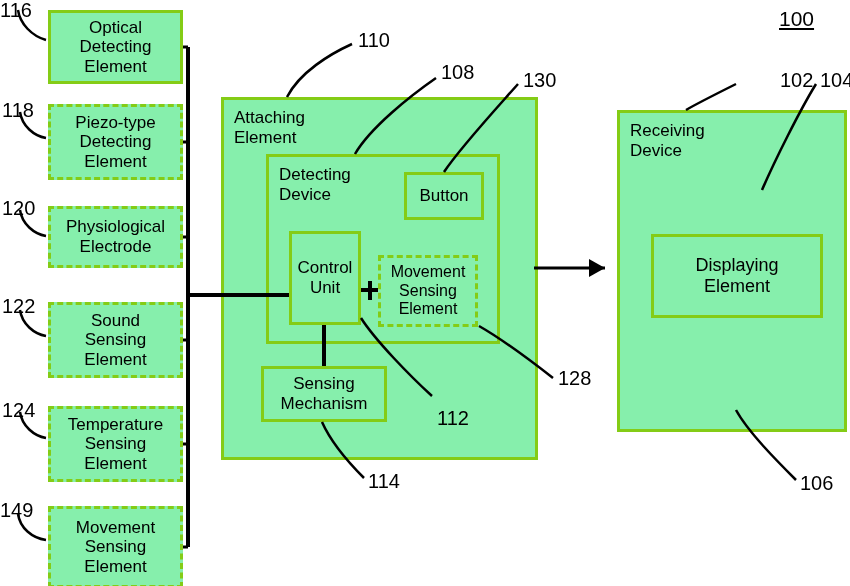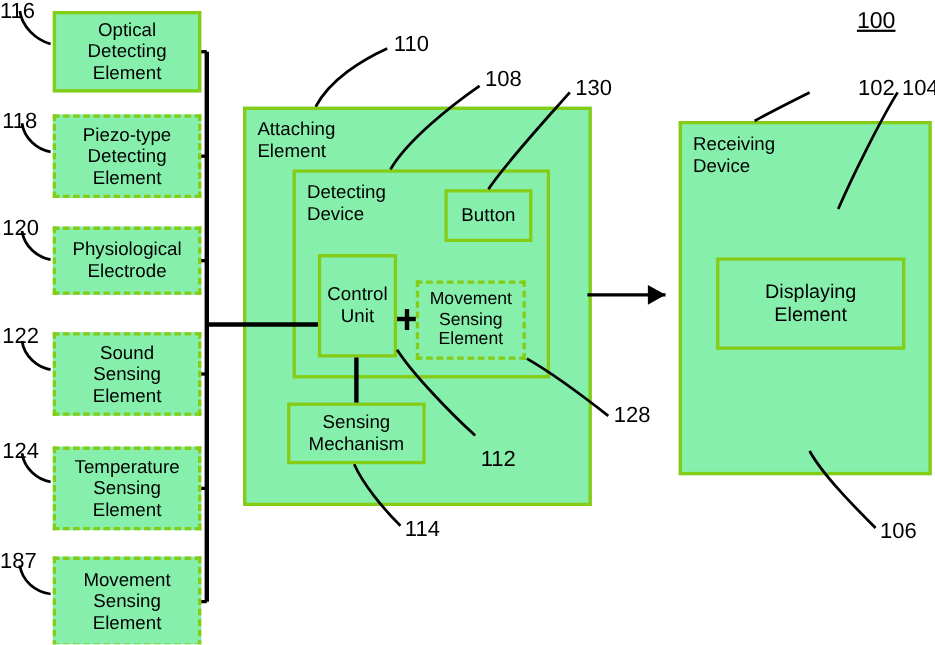--- a/index.html
+++ b/index.html
@@ -149,21 +149,21 @@
 Element</span>
   </div>
 
 
 
   <div class="reftag" style="left:0px; top:0px;">116</div>
   <div class="reftag" style="left:2px; top:100px;">118</div>
   <div class="reftag" style="left:2px; top:198px;">120</div>
   <div class="reftag" style="left:2px; top:296px;">122</div>
   <div class="reftag" style="left:2px; top:400px;">124</div>
-  <div class="reftag" style="left:0px; top:500px;">187</div>
+  <div class="reftag" style="left:0px; top:500px;">149</div>
 
   <div class="reftag" style="left:358px; top:30px;">110</div>
   <div class="reftag" style="left:441px; top:62px;">108</div>
   <div class="reftag" style="left:523px; top:70px;">130</div>
   <div class="reftag" style="left:437px; top:408px;">112</div>
   <div class="reftag" style="left:558px; top:368px;">128</div>
   <div class="reftag" style="left:368px; top:471px;">114</div>
   <div class="reftag" style="left:740px; top:70px;margin-left:40px;">102</div>
   <div class="reftag" style="left:820px; top:70px;">104</div>
   <div class="reftag" style="left:800px; top:473px;">106</div>

